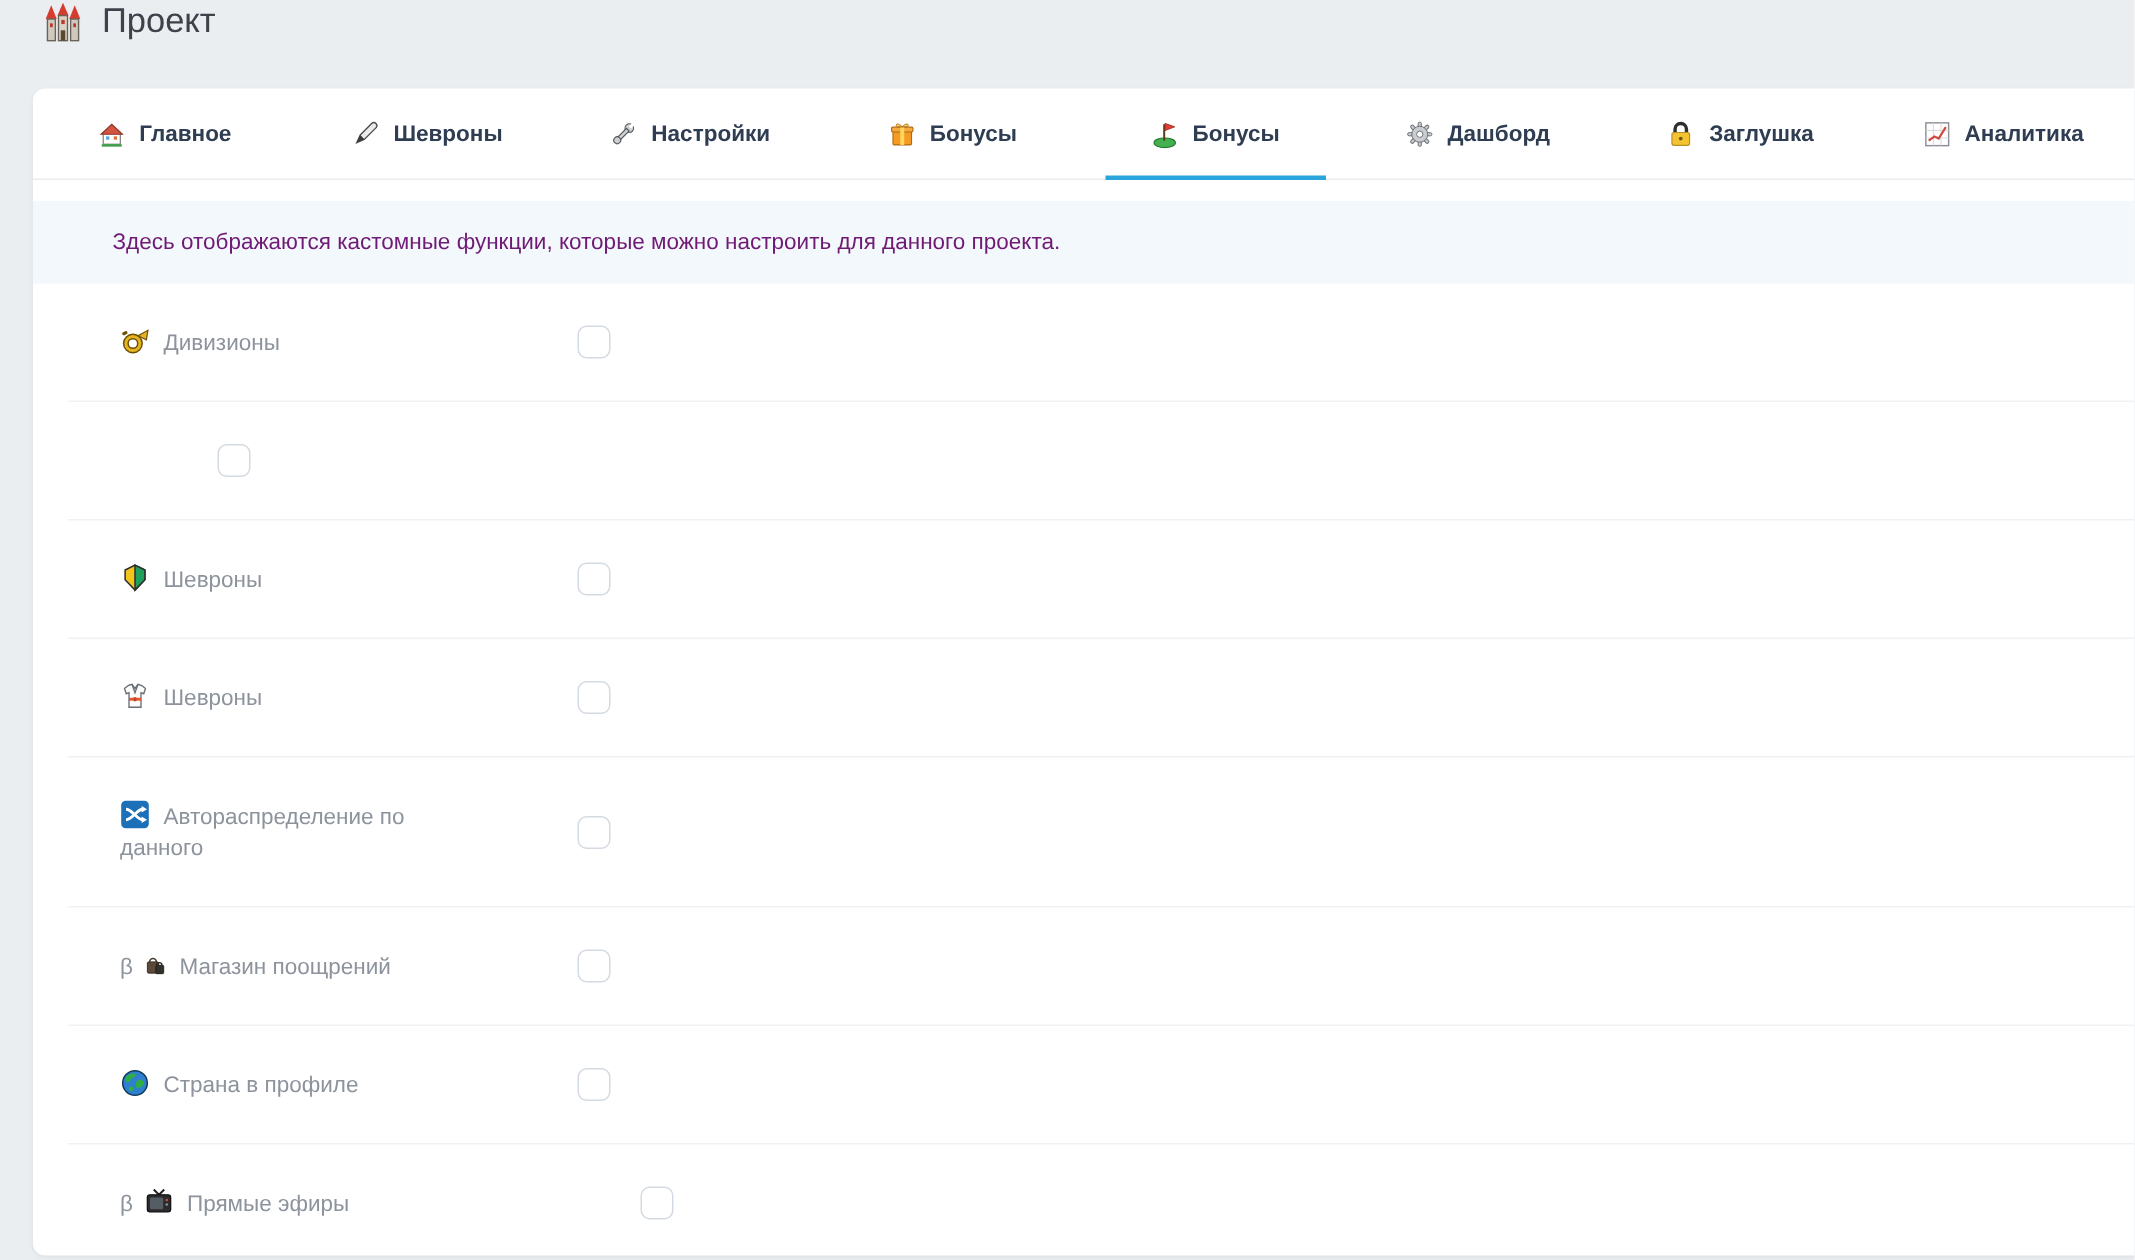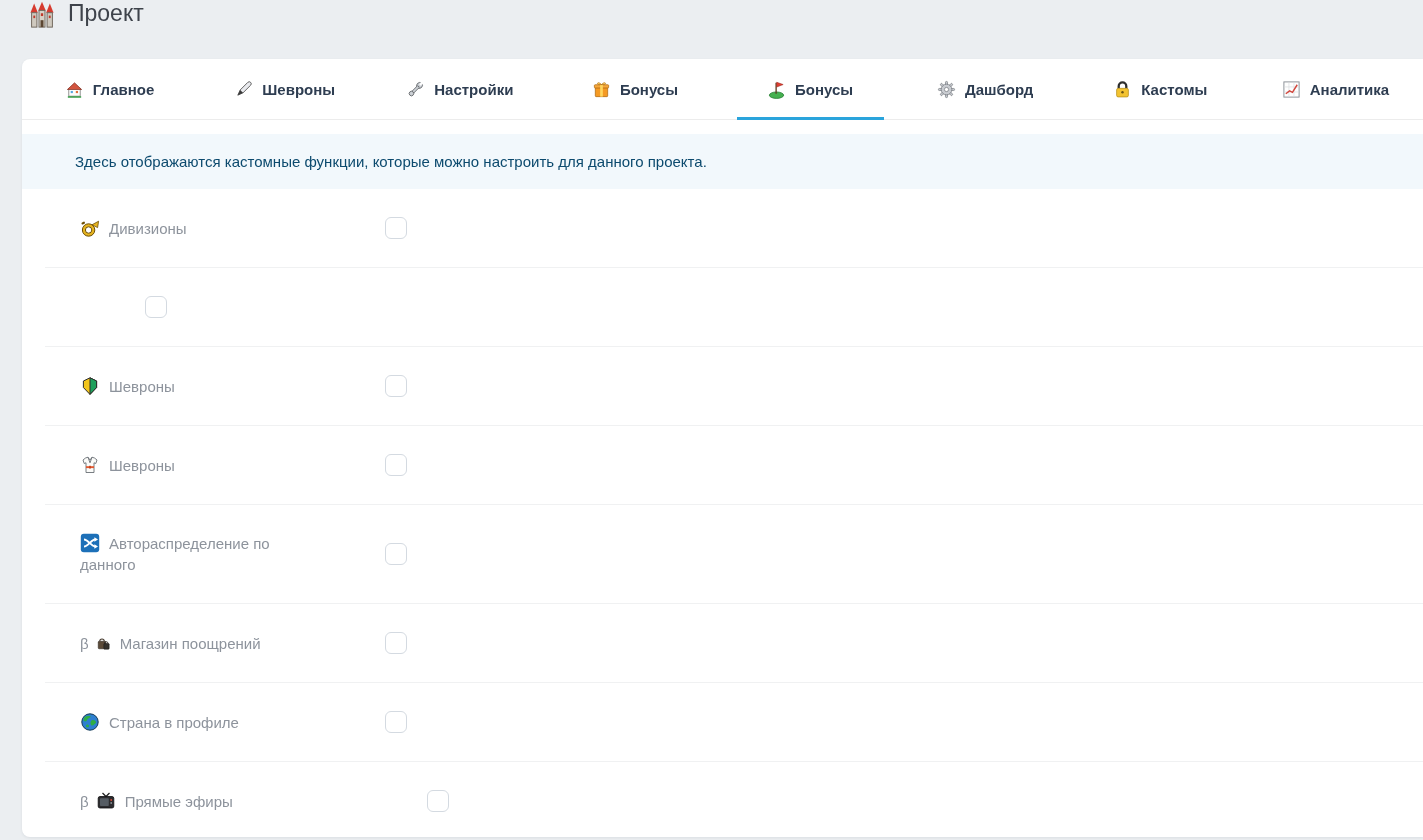--- a/index.html
+++ b/index.html
@@ -32,21 +32,21 @@
   }
   .tab .ticon { width:19px; height:19px; display:inline-flex; }
   .tab.active::after {
     content:""; position:absolute; left:14px; right:14px; bottom:-1px; height:3px;
     background:#2aa4dc;
   }
 
   
   .banner {
     margin-top:14px; background:#f2f8fc; padding:19px 53px;
-    font-size:15px; color:#0c4a6e;
+    font-size:15px; color:#701a75;
   }
 
   
   .rows { }
   .row {
     margin-left:23px; padding:28px 0 28px 35px;
     display:flex; align-items:center;
     border-bottom:1px solid #f0f1f2;
   }
   .row:last-child { border-bottom:none;gap:42px; }
@@ -162,21 +162,21 @@
       <span>Дашборд</span>
     </div>
     <div class="tab">
       <span class="ticon">
         <svg viewBox="0 0 20 20">
           <path d="M6 9 V6.5 a4 4 0 0 1 8 0 V9" fill="none" stroke="#2e2e2e" stroke-width="2.4"></path>
           <rect x="3.8" y="8.8" width="12.4" height="9" rx="1.6" fill="#f3c331" stroke="#b8901c" stroke-width="0.8"></rect>
           <circle cx="10" cy="13" r="1.3" fill="#6b5414"></circle>
         </svg>
       </span>
-      <span>Кастомы</span>
+      <span>Заглушка</span>
     </div>
     <div class="tab">
       <span class="ticon">
         <svg viewBox="0 0 20 20">
           <rect x="2" y="2" width="16" height="16" fill="#fefefe" stroke="#8a8f96" stroke-width="1"></rect>
           <path d="M7.3 2 V18 M12.6 2 V18 M2 7.3 H18 M2 12.6 H18" stroke="#d7dade" stroke-width="0.7"></path>
           <path d="M4 14.5 L8 11.5 L11 13 L16 5" fill="none" stroke="#d2463c" stroke-width="1.5"></path>
         </svg>
       </span>
       <span>Аналитика</span>

